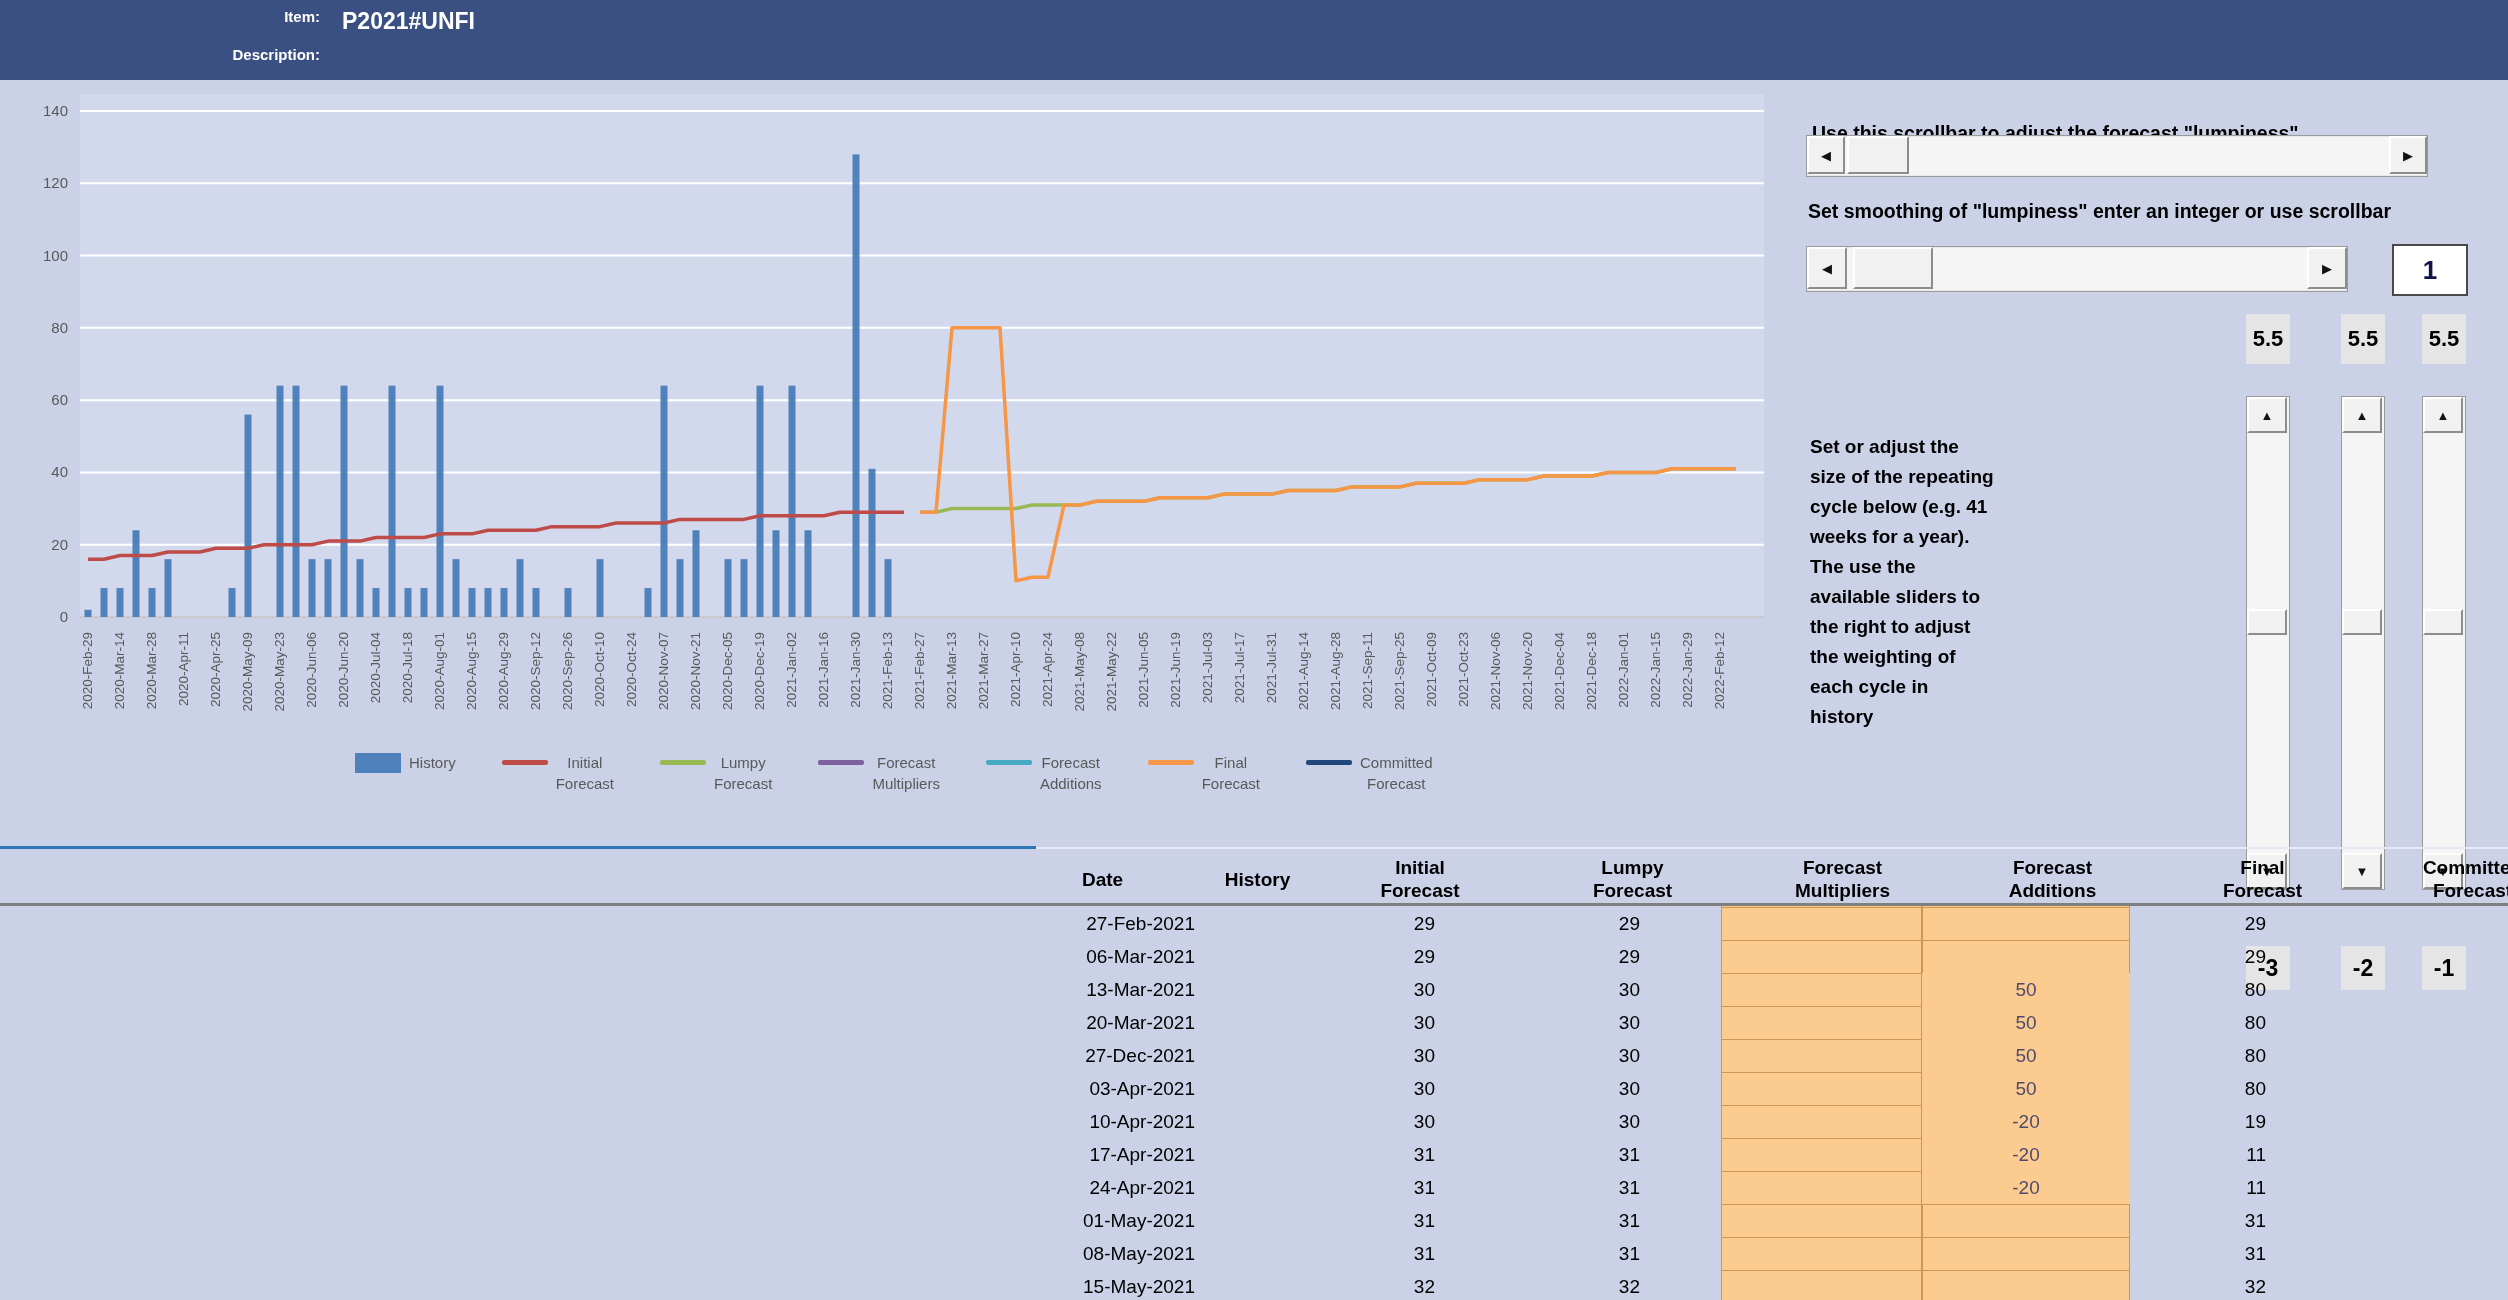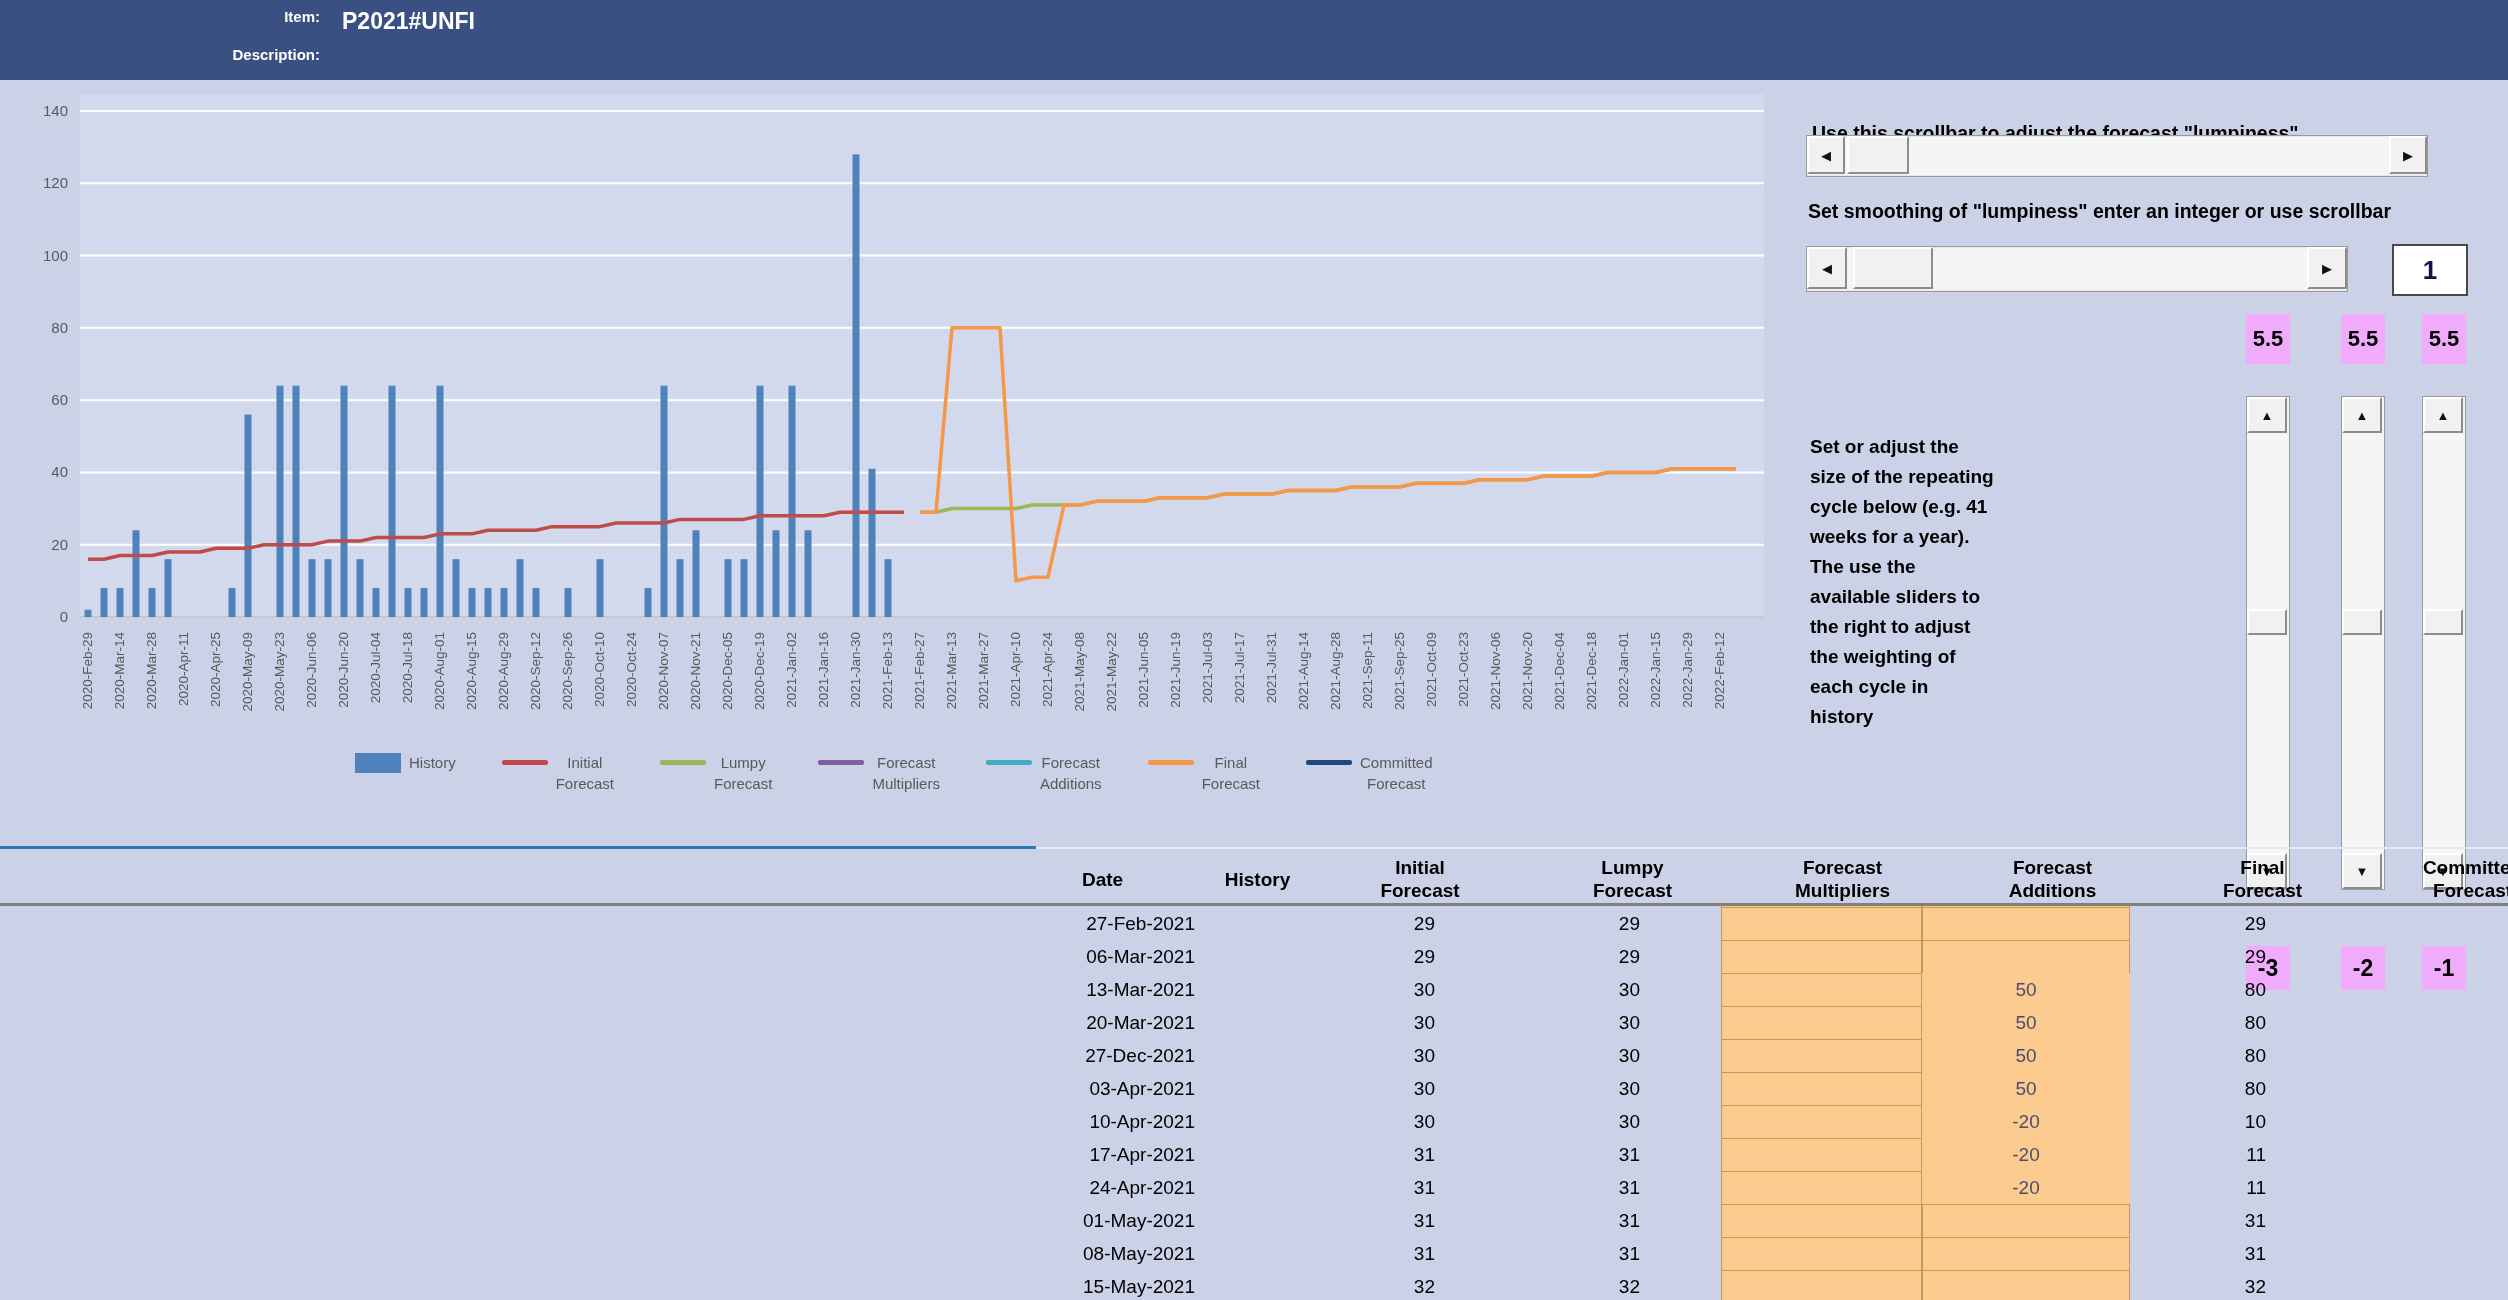--- a/index.html
+++ b/index.html
@@ -25,21 +25,21 @@
 
   
   .ctl-label{font-weight:bold;color:#000;font-size:19.5px;white-space:nowrap;}
   .scrollbar-h{background:#f5f5f5;border:1px solid #9a9a9a;box-shadow:inset 0 0 0 1px #e8e8e8;}
   .sb-btn{position:absolute;background:#f1f1f1;border-top:2px solid #ffffff;border-left:2px solid #ffffff;
     border-right:2px solid #8c8c8c;border-bottom:2px solid #8c8c8c;display:flex;align-items:center;justify-content:center;
     font-size:13px;color:#111;box-sizing:border-box;}
   .sb-thumb{position:absolute;background:#f1f1f1;border-top:2px solid #ffffff;border-left:2px solid #ffffff;
     border-right:2px solid #8c8c8c;border-bottom:2px solid #8c8c8c;box-sizing:border-box;}
   .scrollbar-v{background:#f5f5f5;border:1px solid #9a9a9a;}
-  .num-box{background:#f0abfc;color:#000;font-weight:bold;text-align:center;}
+  .num-box{background:#e5e5e5;color:#000;font-weight:bold;text-align:center;}
   .cycle-text{font-weight:bold;font-size:19px;line-height:30px;color:#000;white-space:pre-line;}
   .value-entry{background:#fff;border:2px solid #4a4a4a;font-weight:bold;color:#131347;
     display:flex;align-items:center;justify-content:center;}
   .dropdown{background:#fff;border:2px solid #7a7a7a;display:flex;align-items:center;}
   .dropdown .dd-value{flex:1;text-align:center;font-weight:bold;font-size:23px;color:#0c0c3c;}
   .dd-btn{width:30px;height:34px;background:#e3e3e3;border-top:2px solid #fff;border-left:2px solid #fff;
     border-right:2px solid #8c8c8c;border-bottom:2px solid #8c8c8c;display:flex;align-items:center;justify-content:center;
     font-size:12px;color:#111;box-sizing:border-box;margin-right:2px;}
 
   
@@ -356,21 +356,21 @@
       <div class="tbl-cell" style="text-align: right; left: 2131px; top: 1072px; width: 135px;">80</div>
       <div class="tbl-cell" style="text-align: right; left: 2330px; top: 1072px; width: 150px;"></div>
     </div>
     <div>
       <div class="tbl-cell" style="text-align: right; left: 1030px; top: 1105px; width: 165px;">10-Apr-2021</div>
       <div class="tbl-cell" style="text-align: right; left: 1200px; top: 1105px; width: 120px;"></div>
       <div class="tbl-cell" style="text-align: right; left: 1320px; top: 1105px; width: 115px;">30</div>
       <div class="tbl-cell" style="text-align: right; left: 1525px; top: 1105px; width: 115px;">30</div>
       <div class="orange-cell" style="background: rgb(251, 203, 143); left: 1721px; top: 1105px; width: 201px;"></div>
       <div class="orange-cell" style="background: rgb(251, 203, 143); left: 1922px; top: 1105px; width: 208px;">-20</div>
-      <div class="tbl-cell" style="text-align: right; left: 2131px; top: 1105px; width: 135px;">10</div>
+      <div class="tbl-cell" style="text-align: right; left: 2131px; top: 1105px; width: 135px;">19</div>
       <div class="tbl-cell" style="text-align: right; left: 2330px; top: 1105px; width: 150px;"></div>
     </div>
     <div>
       <div class="tbl-cell" style="text-align: right; left: 1030px; top: 1138px; width: 165px;">17-Apr-2021</div>
       <div class="tbl-cell" style="text-align: right; left: 1200px; top: 1138px; width: 120px;"></div>
       <div class="tbl-cell" style="text-align: right; left: 1320px; top: 1138px; width: 115px;">31</div>
       <div class="tbl-cell" style="text-align: right; left: 1525px; top: 1138px; width: 115px;">31</div>
       <div class="orange-cell" style="background: rgb(251, 203, 143); left: 1721px; top: 1138px; width: 201px;"></div>
       <div class="orange-cell" style="background: rgb(251, 203, 143); left: 1922px; top: 1138px; width: 208px;">-20</div>
       <div class="tbl-cell" style="text-align: right; left: 2131px; top: 1138px; width: 135px;">11</div>

